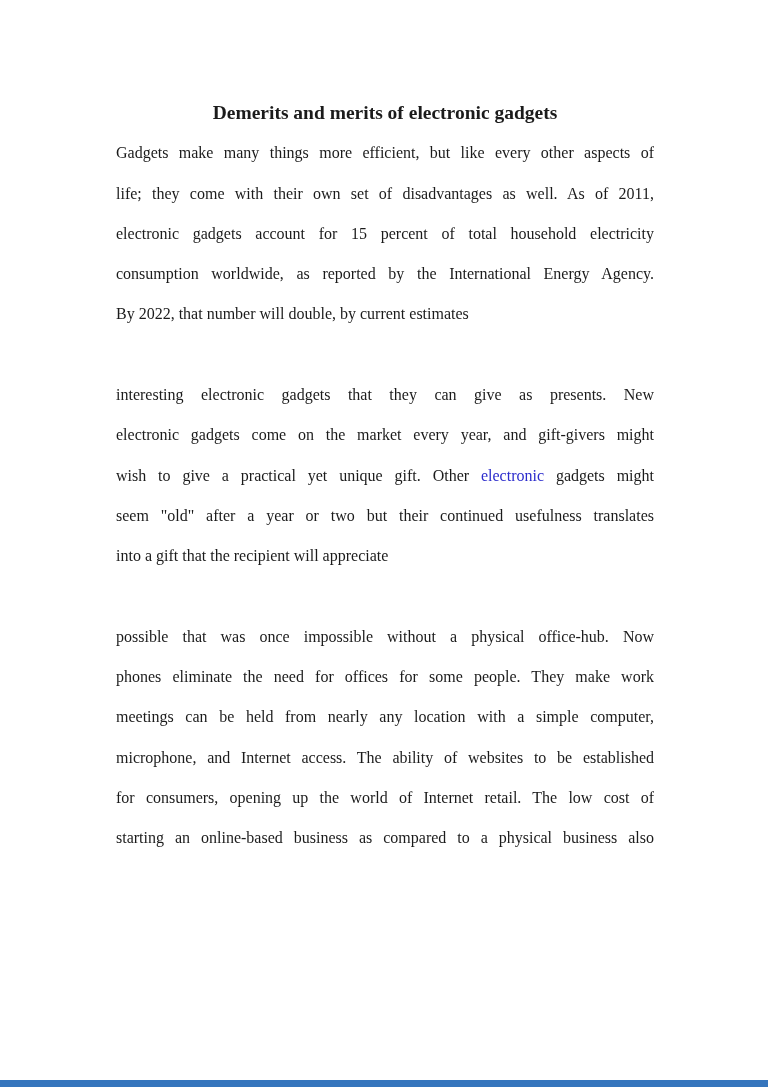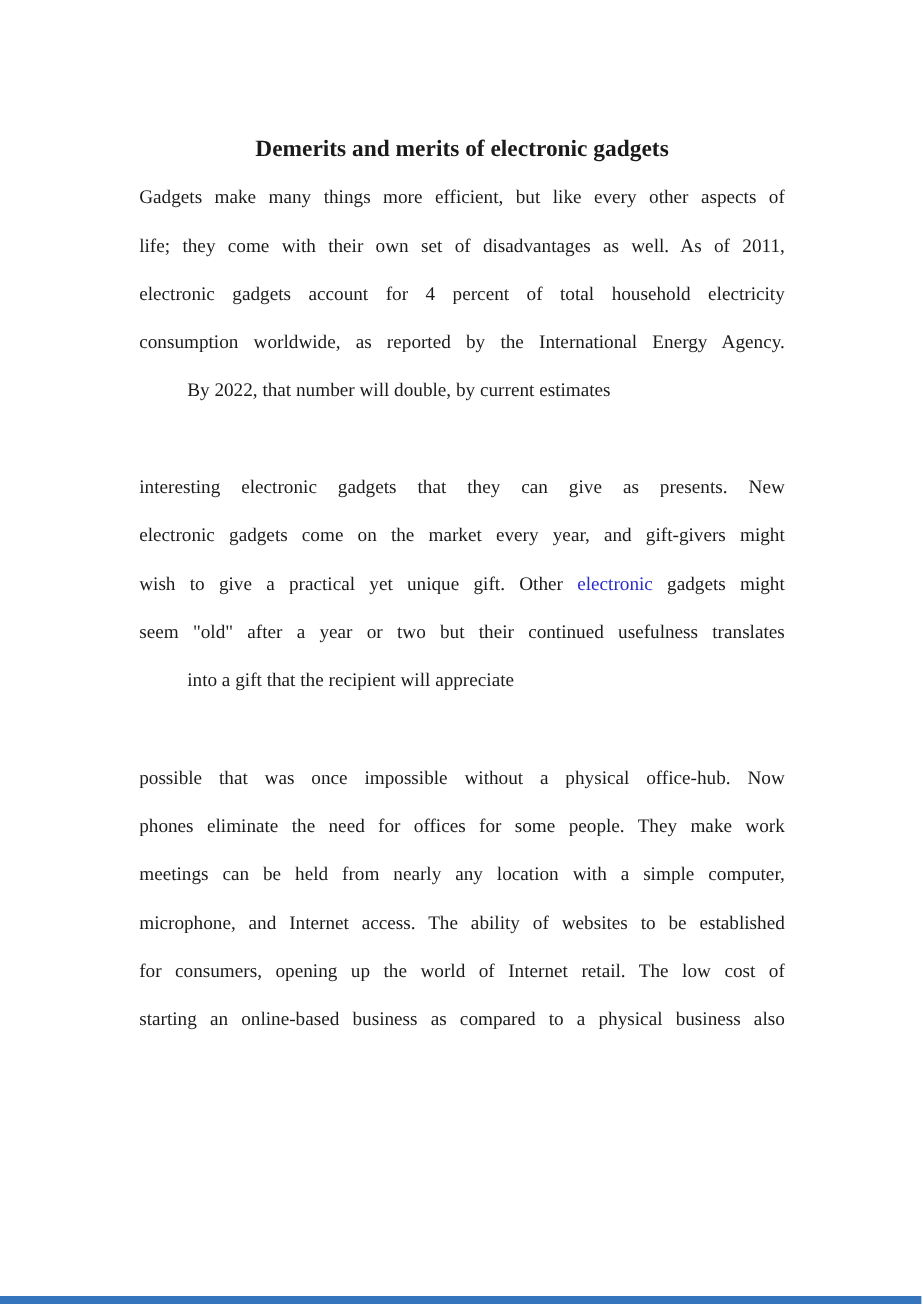--- a/index.html
+++ b/index.html
@@ -17,21 +17,21 @@
     font-family: "Liberation Serif", "DejaVu Serif", serif;
     overflow: hidden;
   }
   .page {
     position: relative;
     width: 768px; height: 1087px;
     background: var(--page-bg);
   }
   .column {
     position: absolute;
-    left: 116px; top: 105px;
+    left: 116px; top: 93px;
     width: 538px;
   }
   .doc-title {
     height: var(--slot);
     line-height: var(--slot);
     font-size: 19.5px;
     font-weight: bold;
     text-align: center;
     white-space: nowrap;
   }
@@ -41,21 +41,20 @@
     height: var(--slot);
     line-height: var(--slot);
     font-size: 16px;
     text-align: justify;
     text-align-last: justify;
     overflow: hidden;
   }
   .line.last {
     text-align: center;
     text-align-last: left;
-    margin-left: 40px;
   }
   a.doc-link {
     color: var(--link-color);
     cursor: pointer;
   }
   .bottom-bar {
     position: absolute;
     left: 0; right: 0; bottom: 0;
     height: 7px;
     background: var(--bar-color);
@@ -65,21 +64,21 @@
 <body>
 
 <div class="page">
   <div class="column">
 
     <div class="doc-title">Demerits and merits of electronic gadgets</div>
 
     <div class="paragraph">
       <div class="line">Gadgets make many things more efficient, but like every other aspects of</div>
       <div class="line">life; they come with their own set of disadvantages as well. As of 2011,</div>
-      <div class="line">electronic gadgets account for 4 percent of total household electricity</div>
+      <div class="line">electronic gadgets account for 15 percent of total household electricity</div>
       <div class="line">consumption worldwide, as reported by the International Energy Agency.</div>
       <div class="line last">By 2022, that number will double, by current estimates</div>
     </div>
 
     <div class="paragraph">
       <div class="line">interesting electronic gadgets that they can give as presents. New</div>
       <div class="line">electronic gadgets come on the market every year, and gift-givers might</div>
       <div class="line"><span>wish to give a practical yet unique gift. Other </span><a class="doc-link">electronic</a><span> gadgets might</span></div>
       <div class="line">seem "old" after a year or two but their continued usefulness translates</div>
       <div class="line last">into a gift that the recipient will appreciate</div>

